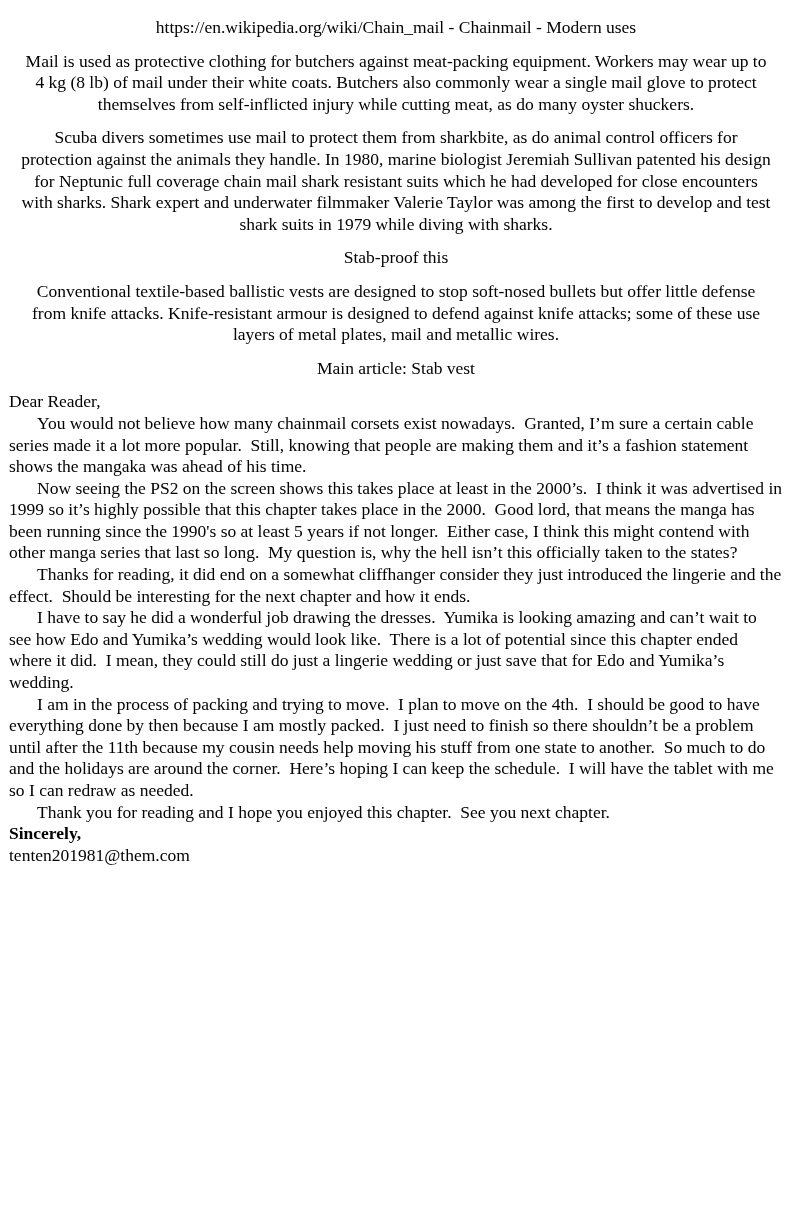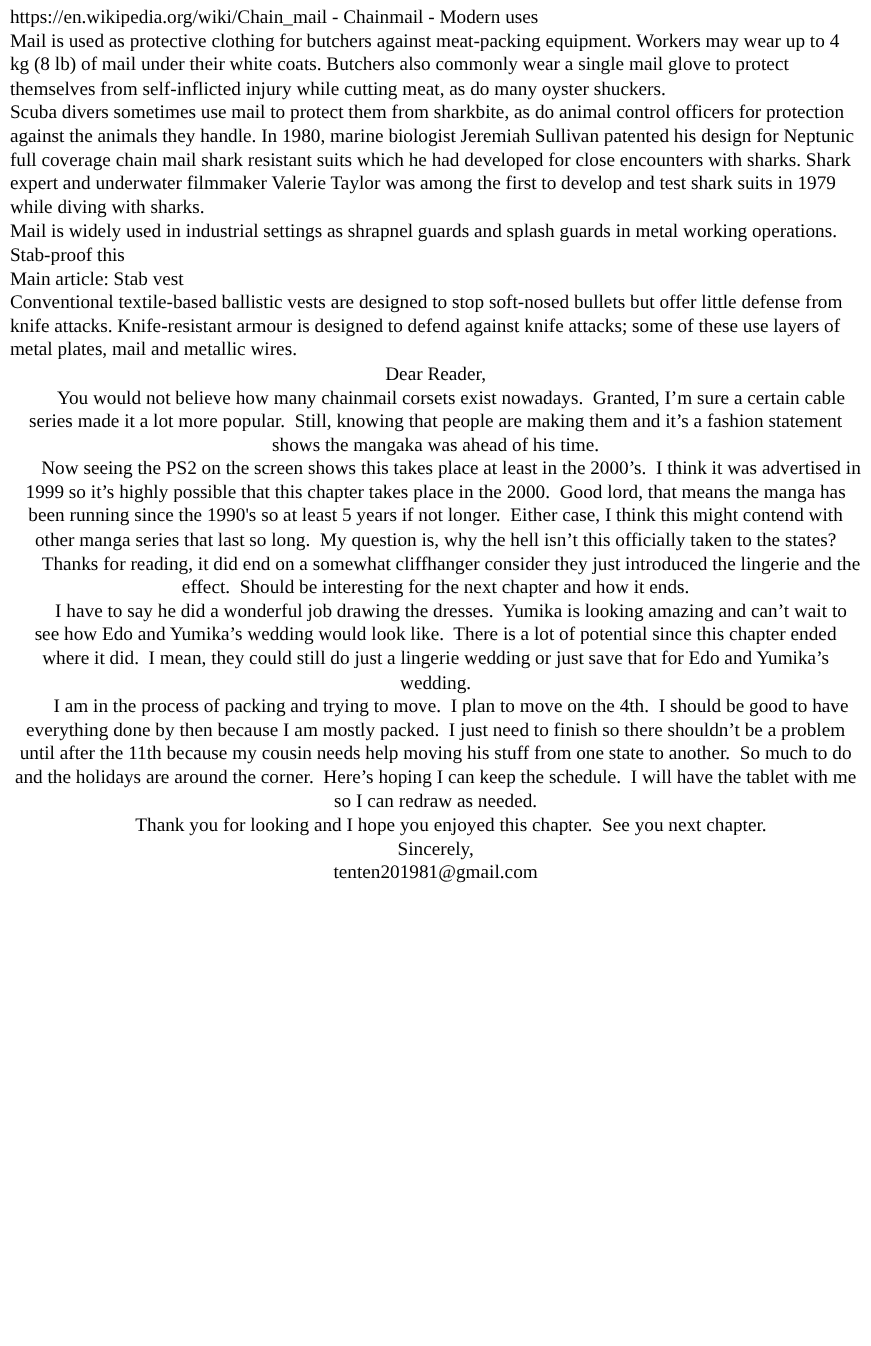--- a/index.html
+++ b/index.html
@@ -13,55 +13,54 @@
     height: 1224px;
     background: #ffffff;
     color: #000000;
     font-family: "Liberation Serif", "DejaVu Serif", serif;
     font-size: 17.5px;
     line-height: 21.6px;
     padding: 5px 9px 0 9px;
     overflow: hidden;
   }
   .header-block p {
+    margin: 12px;
+    text-align: center;
+    white-space: pre-wrap;
+  }
+  .letter p {
     margin: 0;
     text-align: left;
     white-space: pre-wrap;
   }
-  .letter p {
-    margin: 0;
-    text-align: center;
-    white-space: pre-wrap;
-  }
   .salutation   { margin-top: 21.6px; }
   .body-para    { margin-top: 21.6px; text-indent: 28px; }
-  .closing      { margin-top: 21.6px; }
+  .closing      { margin-top: 21.6px; font-weight: bold; }
   .sig-name     { margin-top: 21.6px; }
   .sig-email    { margin-top: 0; }
 </style>
 </head>
 <body>
 
 <div class="page">
 
   <div class="header-block">
     <p>https://en.wikipedia.org/wiki/Chain_mail - Chainmail - Modern uses</p>
     <p>Mail is used as protective clothing for butchers against meat-packing equipment. Workers may wear up to 4 kg (8 lb) of mail under their white coats. Butchers also commonly wear a single mail glove to protect themselves from self-inflicted injury while cutting meat, as do many oyster shuckers.</p>
     <p>Scuba divers sometimes use mail to protect them from sharkbite, as do animal control officers for protection against the animals they handle. In 1980, marine biologist Jeremiah Sullivan patented his design for Neptunic full coverage chain mail shark resistant suits which he had developed for close encounters with sharks. Shark expert and underwater filmmaker Valerie Taylor was among the first to develop and test shark suits in 1979 while diving with sharks.</p>
-    <p>Mail is widely used in industrial settings as shrapnel guards and splash guards in metal working operations.</p>
     <p>Stab-proof this</p>
+    <p>Conventional textile-based ballistic vests are designed to stop soft-nosed bullets but offer little defense from knife attacks. Knife-resistant armour is designed to defend against knife attacks; some of these use layers of metal plates, mail and metallic wires.</p>
     <p>Main article: Stab vest</p>
-    <p>Conventional textile-based ballistic vests are designed to stop soft-nosed bullets but offer little defense from knife attacks. Knife-resistant armour is designed to defend against knife attacks; some of these use layers of metal plates, mail and metallic wires.</p>
   </div>
 
   <div class="letter">
     <p class="salutation">Dear Reader,</p>
     <p class="body-para">You would not believe how many chainmail corsets exist nowadays.  Granted, I’m sure a certain cable series made it a lot more popular.  Still, knowing that people are making them and it’s a fashion statement shows the mangaka was ahead of his time.</p>
     <p class="body-para">Now seeing the PS2 on the screen shows this takes place at least in the 2000’s.  I think it was advertised in 1999 so it’s highly possible that this chapter takes place in the 2000.  Good lord, that means the manga has been running since the 1990's so at least 5 years if not longer.  Either case, I think this might contend with other manga series that last so long.  My question is, why the hell isn’t this officially taken to the states?</p>
     <p class="body-para">Thanks for reading, it did end on a somewhat cliffhanger consider they just introduced the lingerie and the effect.  Should be interesting for the next chapter and how it ends.</p>
     <p class="body-para">I have to say he did a wonderful job drawing the dresses.  Yumika is looking amazing and can’t wait to see how Edo and Yumika’s wedding would look like.  There is a lot of potential since this chapter ended where it did.  I mean, they could still do just a lingerie wedding or just save that for Edo and Yumika’s wedding.</p>
     <p class="body-para">I am in the process of packing and trying to move.  I plan to move on the 4th.  I should be good to have everything done by then because I am mostly packed.  I just need to finish so there shouldn’t be a problem until after the 11th because my cousin needs help moving his stuff from one state to another.  So much to do and the holidays are around the corner.  Here’s hoping I can keep the schedule.  I will have the tablet with me so I can redraw as needed.</p>
-    <p class="body-para">Thank you for looking and I hope you enjoyed this chapter.  See you next chapter.</p>
+    <p class="body-para">Thank you for reading and I hope you enjoyed this chapter.  See you next chapter.</p>
     <p class="closing">Sincerely,</p>
-    <p class="sig-email">tenten201981@gmail.com</p>
+    <p class="sig-email">tenten201981@them.com</p>
   </div>
 
 </div>
 
 </body></html>

